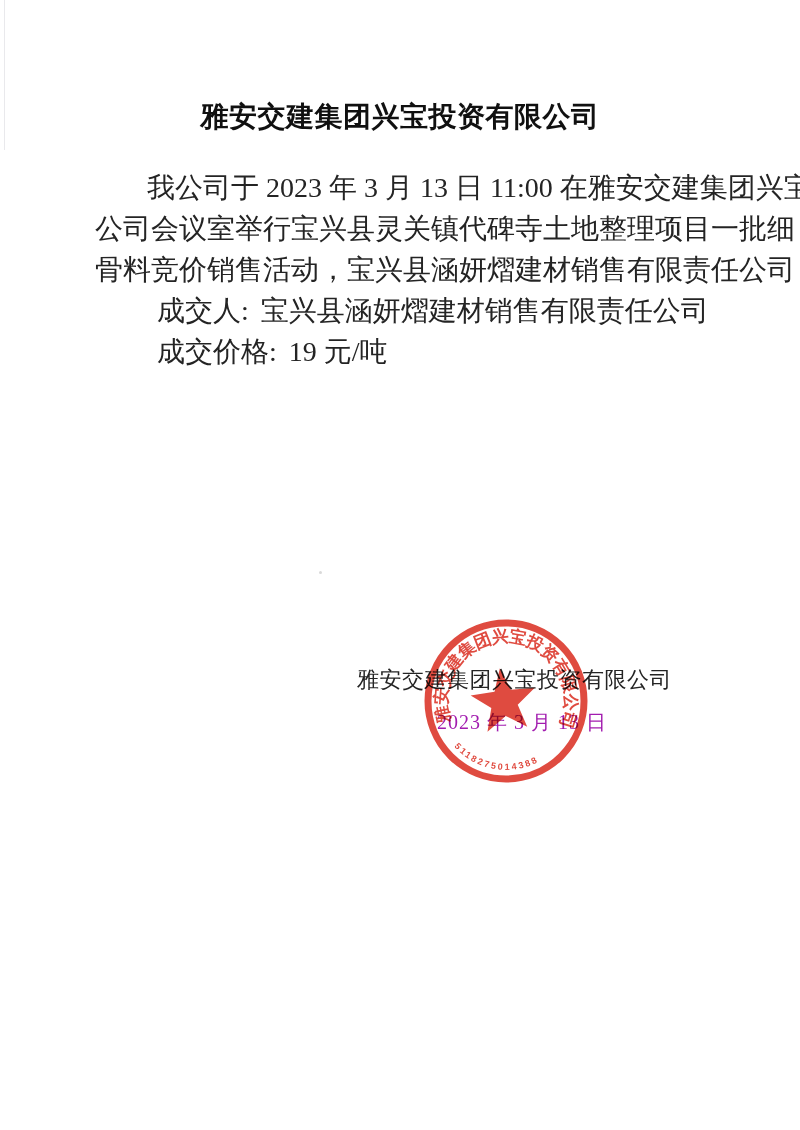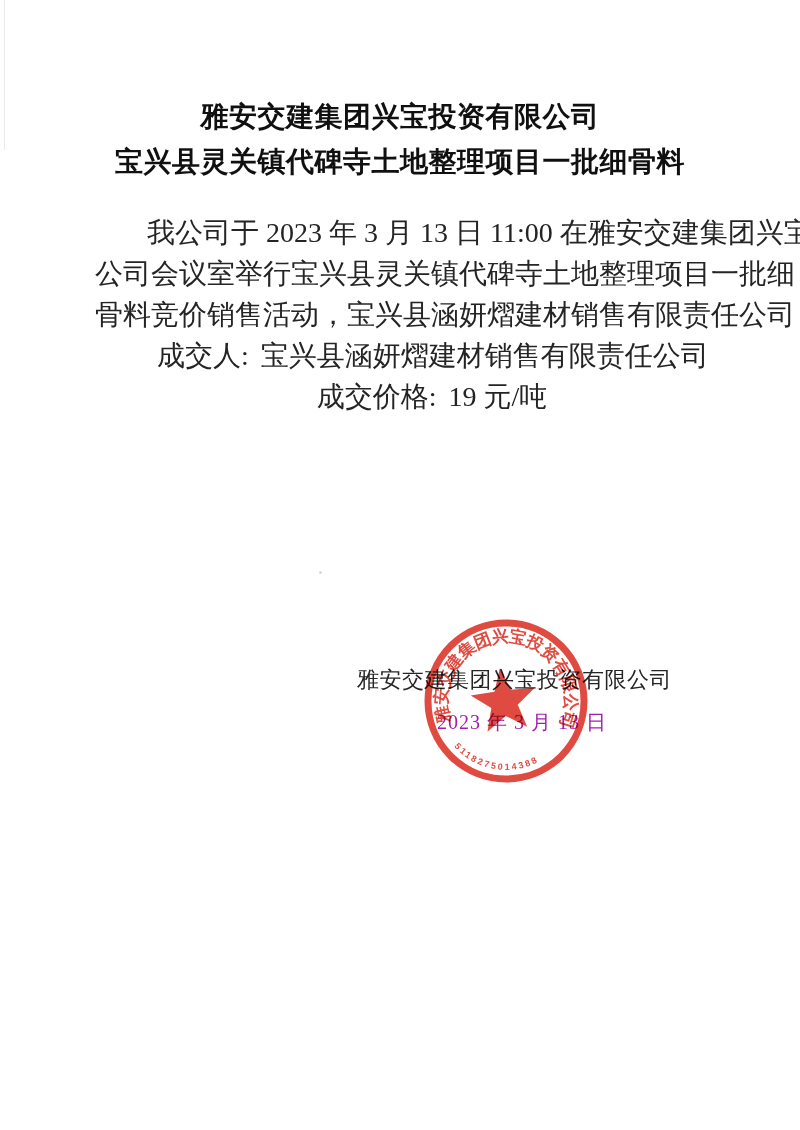--- a/index.html
+++ b/index.html
@@ -26,21 +26,21 @@
     font-size: 28px;
     line-height: 41px;
     color: #242424;
   }
   .para-line {
     text-align: justify;
     text-align-last: justify;
     white-space: nowrap;
   }
   .para-line.first { text-indent: 52px; }
-  .result-item { padding-left: 62px; white-space: nowrap; text-align: center; }
+  .result-item { padding-left: 62px; white-space: nowrap; }
   .result-item .value { margin-left: 12px; }
   .sig-company {
     position: absolute;
     left: 357px;
     top: 665px;
     font-size: 22px;
     letter-spacing: 0.5px;
     color: #242424;
     white-space: nowrap;
   }
@@ -85,21 +85,20 @@
 </head>
 <body>
 
 <div class="page">
 
   <div class="artifact-line"></div>
   <div class="artifact-dot"></div>
 
   <div class="title-block">
     <div>雅安交建集团兴宝投资有限公司</div>
-    <div>宝兴县灵关镇代碑寺土地整理项目一批细骨料</div>
   </div>
 
   <div class="body-text">
     <div class="para-line first">我公司于 2023 年 3 月 13 日 11:00 在雅安交建集团兴宝</div>
     <div class="para-line">公司会议室举行宝兴县灵关镇代碑寺土地整理项目一批细</div>
     <div class="para-line">骨料竞价销售活动，宝兴县涵妍熠建材销售有限责任公司</div>
 
     <div class="result-item">
       <span class="label">成交人:</span><span class="value">宝兴县涵妍熠建材销售有限责任公司</span>
     </div>

